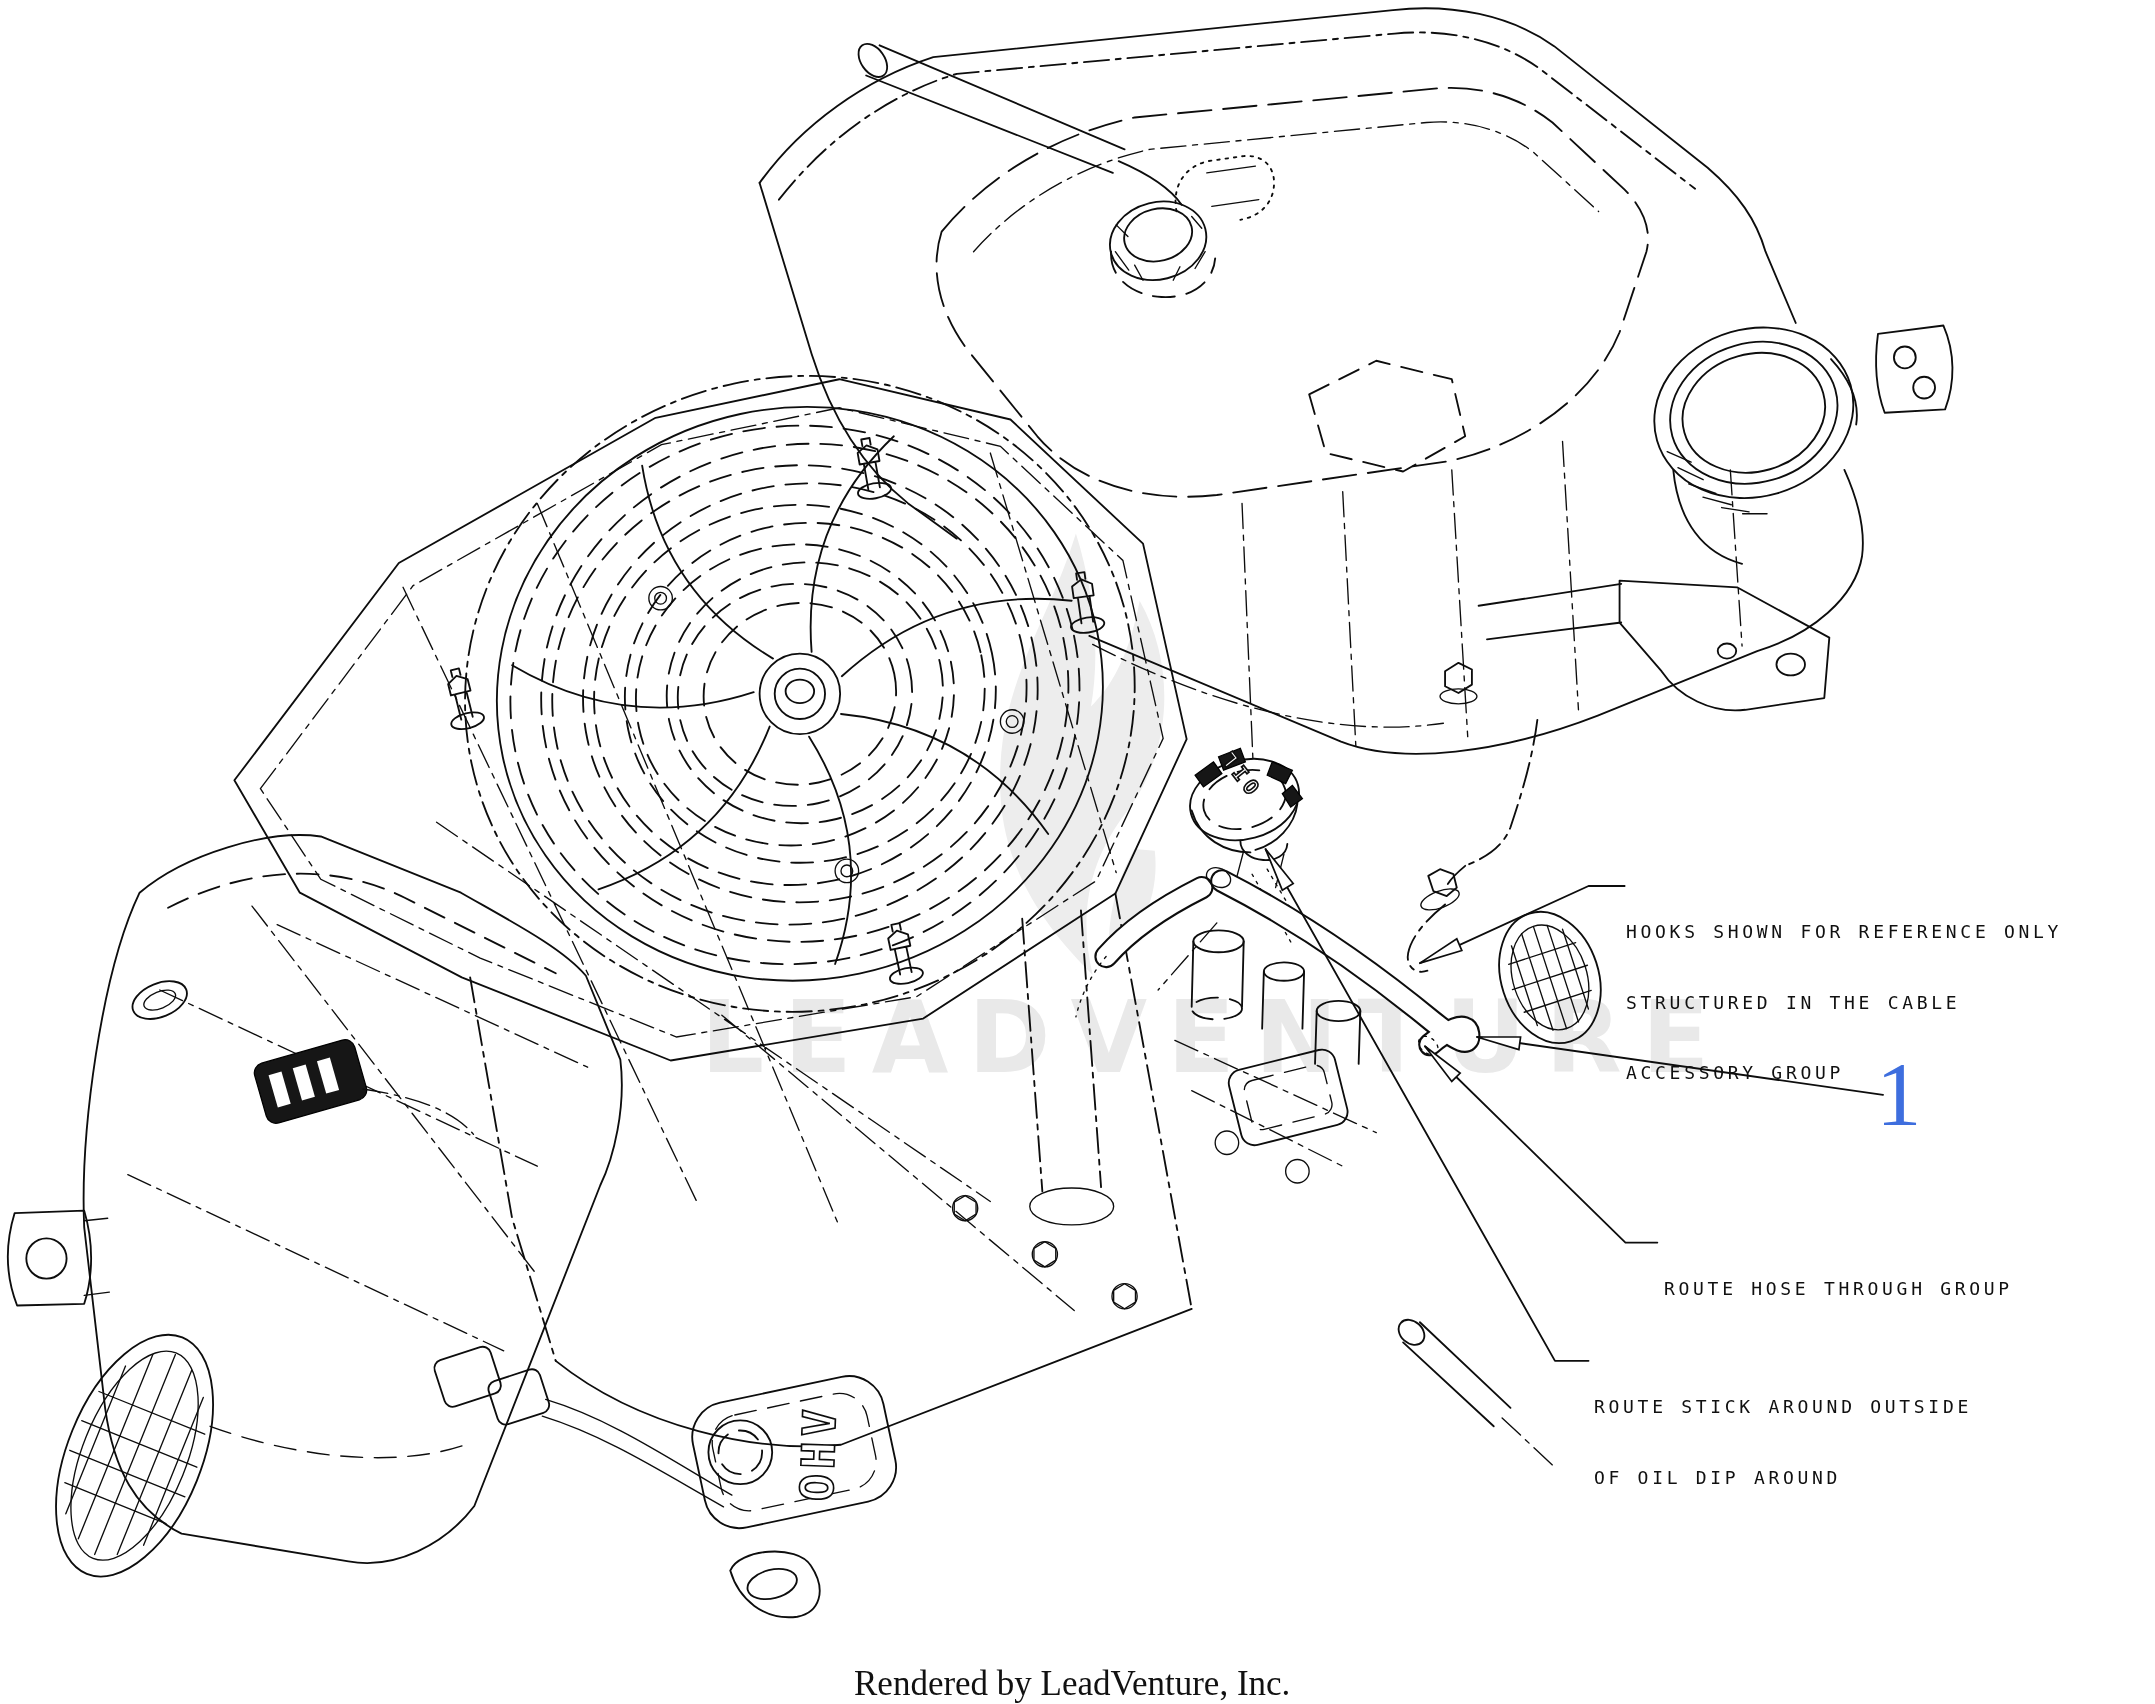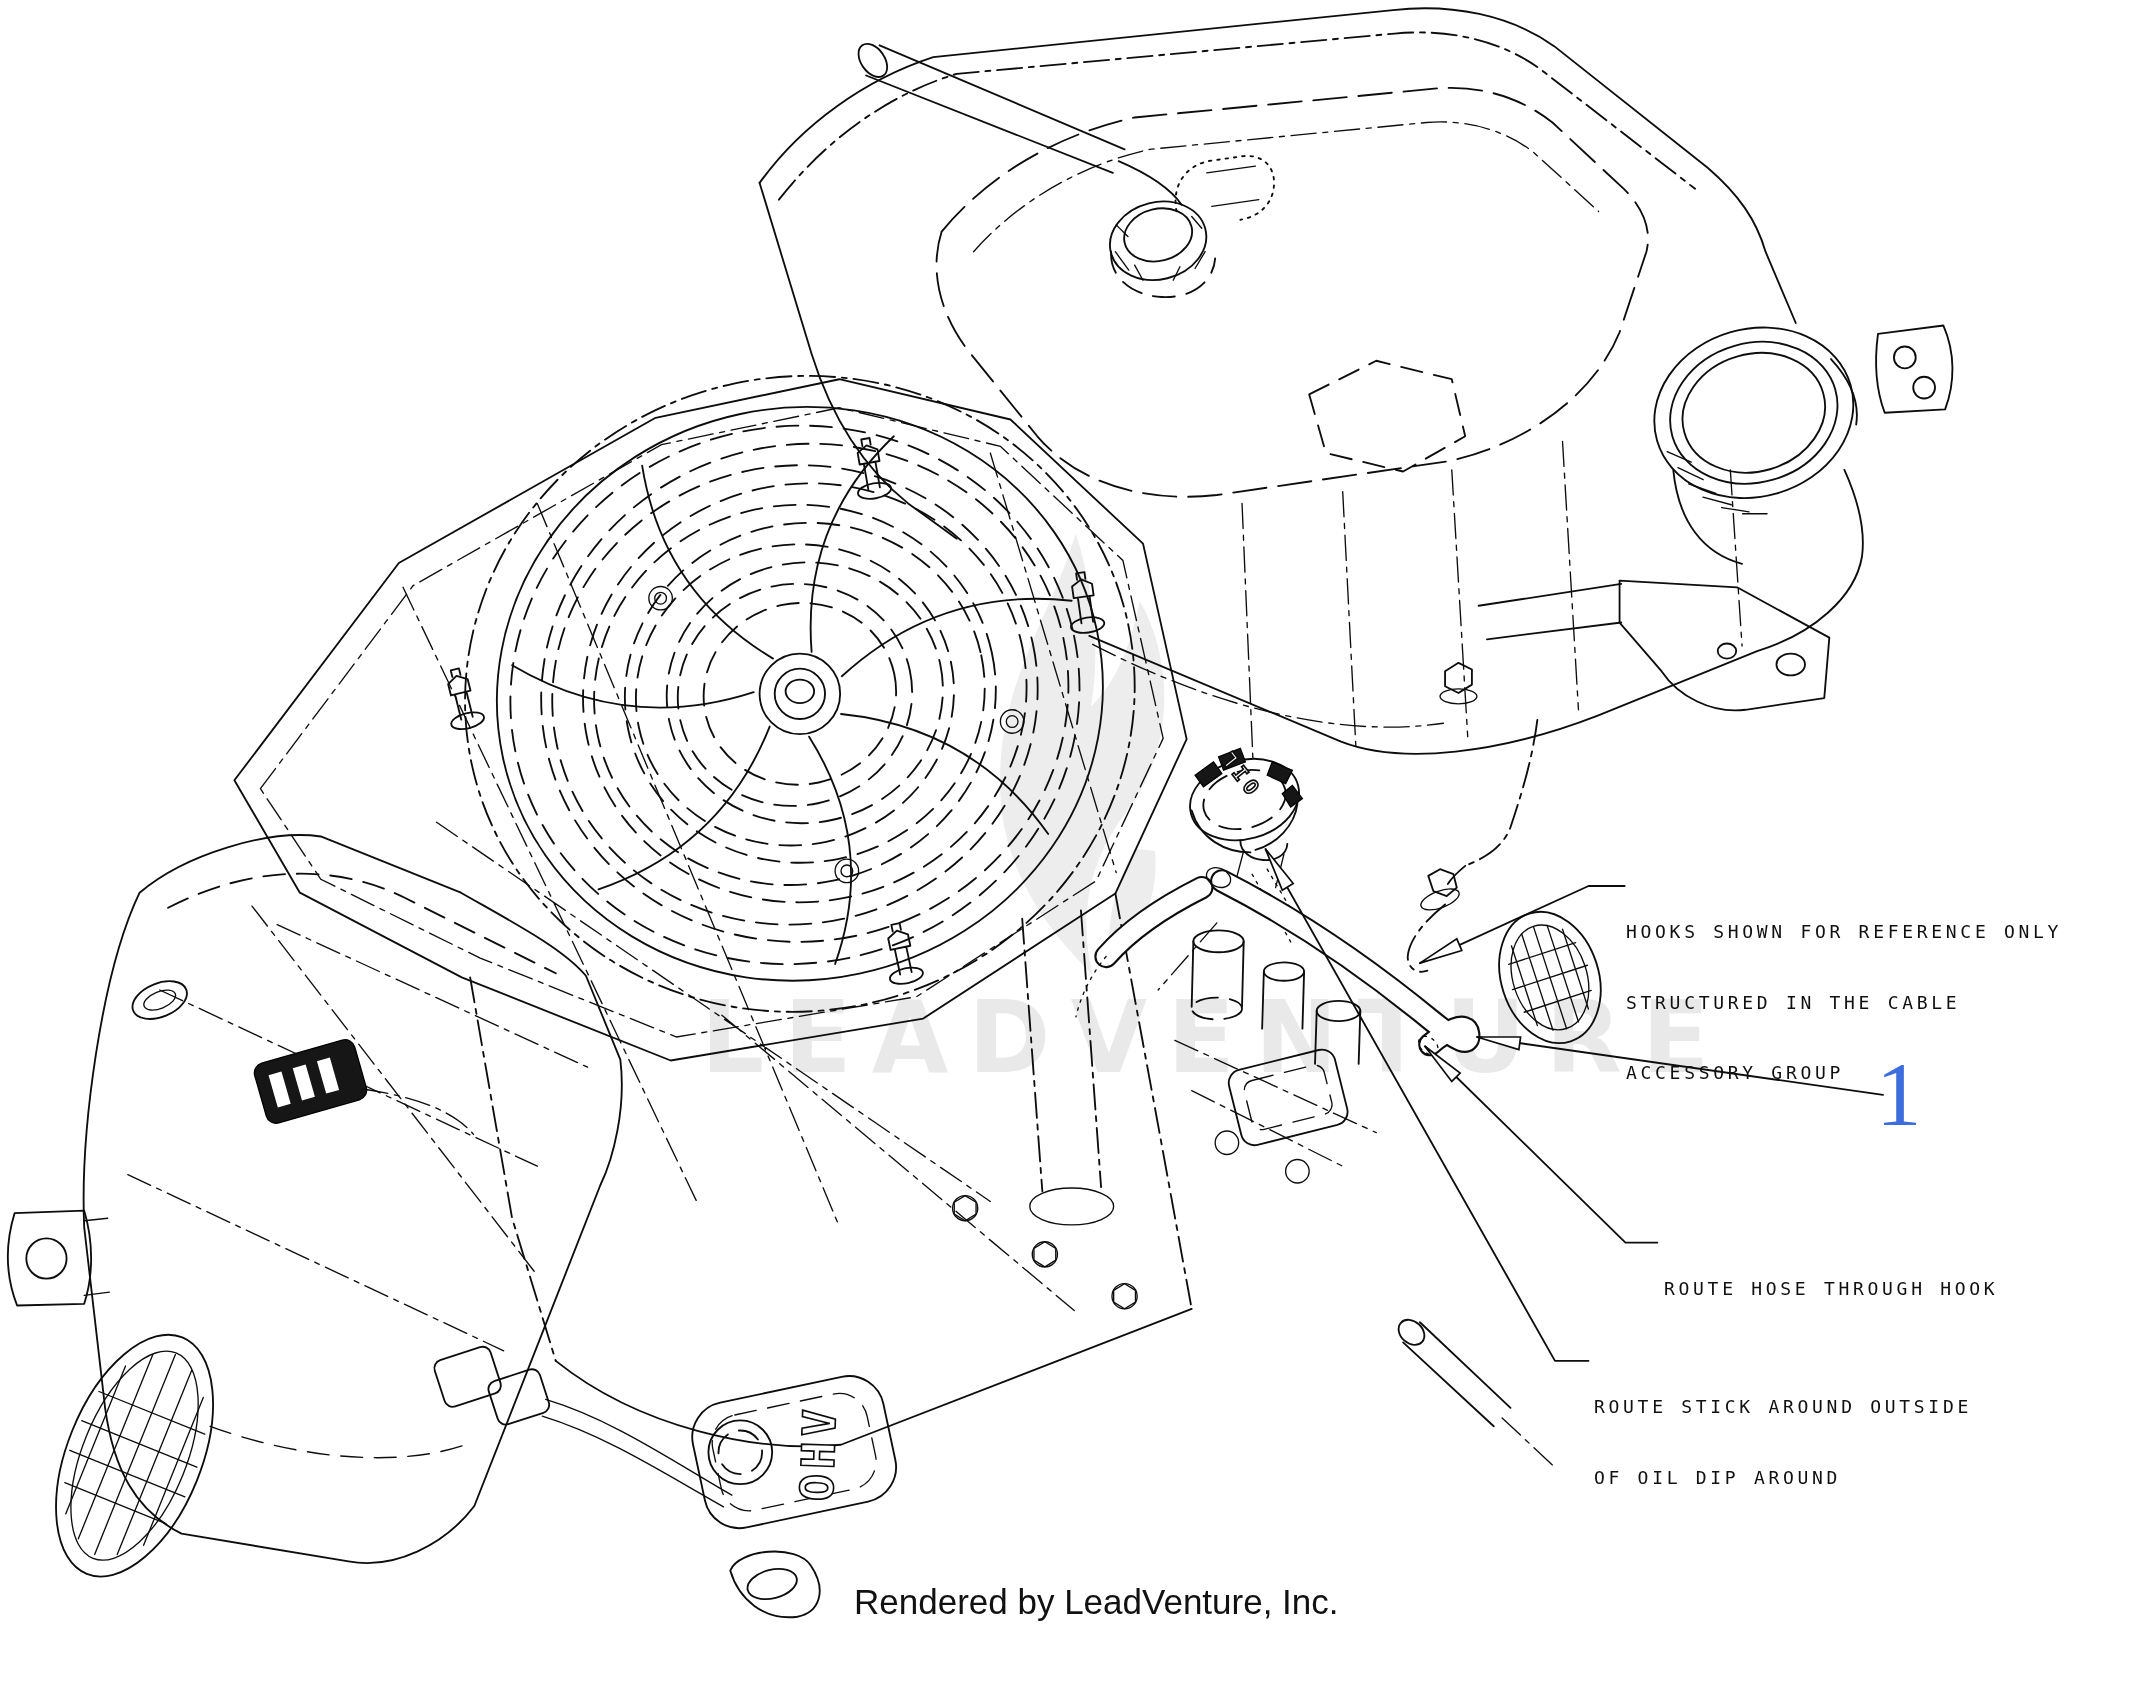--- a/index.html
+++ b/index.html
@@ -6,22 +6,22 @@
   #stage{position:relative;width:2156px;height:1704px;background:#fff;overflow:hidden;
          font-family:"DejaVu Sans Mono", monospace;}
   .wm-text{position:absolute;left:701px;top:980px;font-family:"DejaVu Sans", sans-serif;
            font-weight:bold;font-size:99px;letter-spacing:20px;color:#e9e9e9;z-index:1;}
   .flame{position:absolute;left:0;top:0;z-index:1;}
   svg.art{position:absolute;left:0;top:0;z-index:2;}
   .callout{position:absolute;z-index:3;color:#101010;font-size:18px;line-height:23.5px;
            letter-spacing:3.7px;white-space:pre;}
   .partnum{position:absolute;left:1876px;top:1049px;z-index:3;
            font-family:"Liberation Serif","DejaVu Serif",serif;font-size:91px;line-height:1;}
-  .footer{position:absolute;left:854px;top:1582px;z-index:3;color:#111;
-          font-family:Liberation Sans, sans-serif;font-size:35px;letter-spacing:0px;}
+  .footer{position:absolute;left:854px;top:1664px;z-index:3;color:#111;
+          font-family:Liberation Serif, serif;font-size:35px;letter-spacing:0px;}
   .k{stroke:#0d0d0d;fill:none;stroke-width:2.2;stroke-linecap:round;stroke-linejoin:round;}
   .k1{stroke:#0d0d0d;fill:none;stroke-width:1.6;stroke-linecap:round;}
   .dsh{stroke-dasharray:26 14;}
   .dd{stroke-dasharray:30 8 6 8;}
   .dot{stroke-dasharray:3 7;}
   .tube-o{stroke:#0d0d0d;fill:none;stroke-width:28;stroke-linecap:round;}
   .tube-i{stroke:#fff;fill:none;stroke-width:23;stroke-linecap:round;}
   .arrow{fill:#fff;stroke:#0d0d0d;stroke-width:2;}
   .dark{fill:#161616;stroke:#000;stroke-width:1.5;}
   text.mark{font-family:"DejaVu Sans Mono",monospace;font-weight:bold;fill:#fff;
@@ -304,21 +304,21 @@
     </g>
   </svg>
 
   <div class="callout" style="left:1626px;top:873px">
     <div>HOOKS SHOWN FOR REFERENCE ONLY</div>
     <div>STRUCTURED IN THE CABLE</div>
     <div>ACCESSORY GROUP</div>
   </div>
 
   <div class="callout" style="left:1664px;top:1230px">
-    <div>ROUTE HOSE THROUGH HOOK</div>
+    <div>ROUTE HOSE THROUGH GROUP</div>
   </div>
 
   <div class="callout" style="left:1594px;top:1348px">
     <div>ROUTE STICK AROUND OUTSIDE</div>
     <div>OF OIL DIP AROUND</div>
   </div>
 
   <div class="partnum" title="1" style="color: rgb(62, 110, 222);">1</div>
 
   <div class="footer">Rendered by LeadVenture, Inc.</div>

